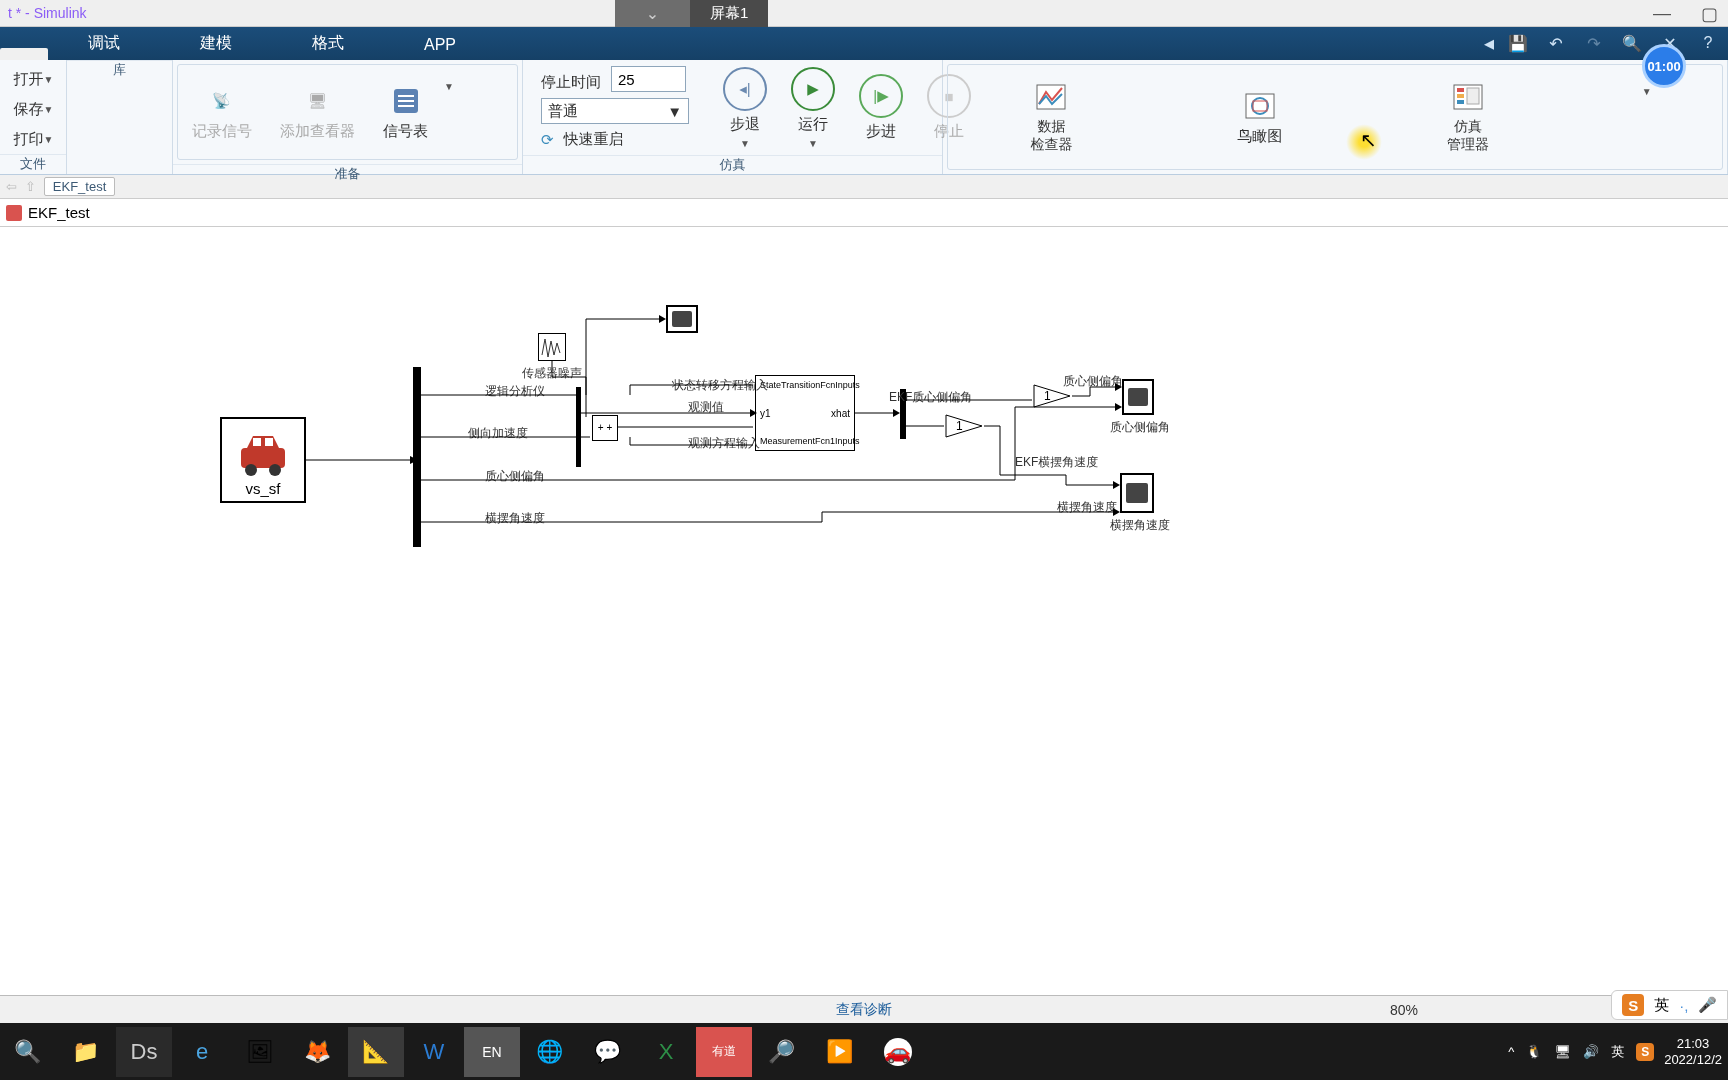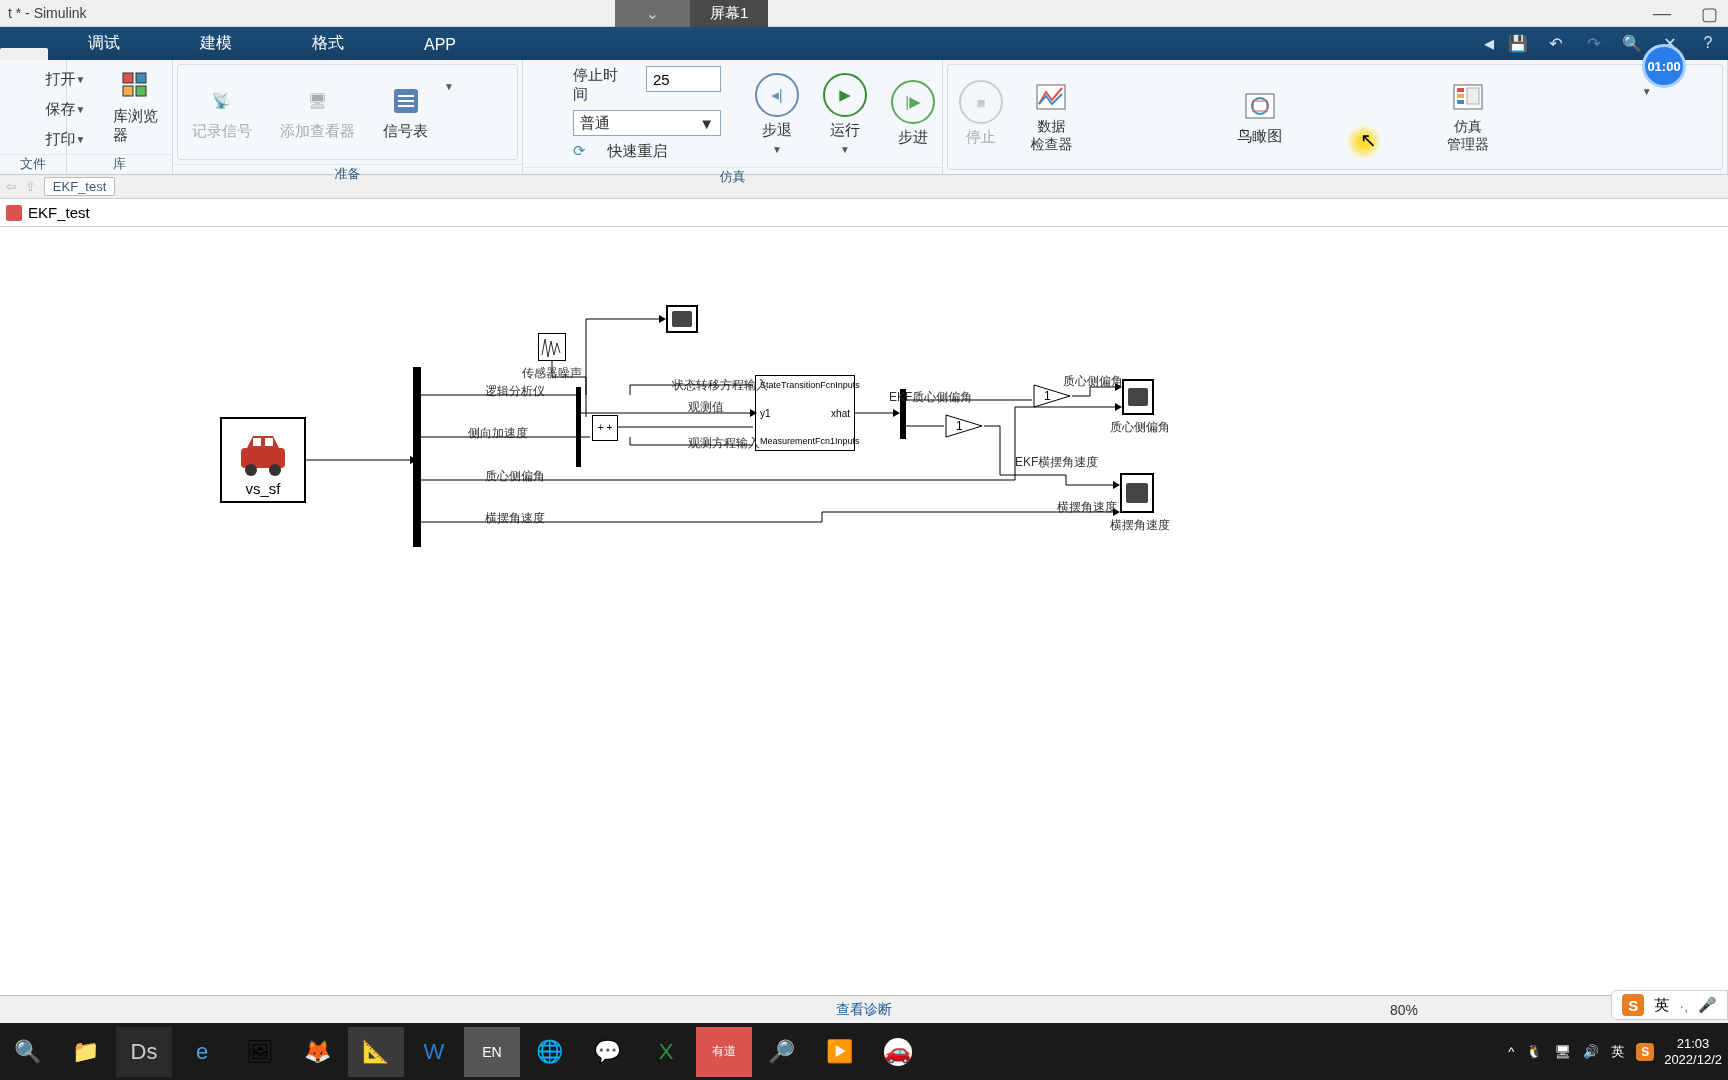--- a/index.html
+++ b/index.html
@@ -1,50 +1,50 @@
 <!DOCTYPE html>
 <html><head>
 <meta charset="utf-8">
 <style>
 * { margin: 0; padding: 0; box-sizing: border-box; font-family: "Microsoft YaHei", sans-serif; }
 body { background: #fff; width: 1728px; height: 1080px; overflow: hidden; position: relative; }
 
 
 .titlebar { height: 27px; background: #efefef; display: flex; align-items: center; padding: 0 8px; border-bottom: 1px solid #ccc; position: relative; }
-.titlebar-title { font-size: 14px; color: #404040; }
+.titlebar-title { font-size: 14px; color: #8b5cf6; }
 .titlebar-screen-pill { position: absolute; left: 615px; top: 0; height: 27px; background: #4a4a4a; display: flex; align-items: center; }
 .screen-btn { width: 75px; height: 27px; background: #6d6d6d; display: flex; align-items: center; justify-content: center; color: #ccc; }
 .screen-label { color: #fff; padding: 0 20px; font-size: 15px; }
 .titlebar-sys { position: absolute; right: 10px; top: 0; display: flex; gap: 30px; align-items: center; height: 27px; color: #555; font-size: 18px; }
 
 
 .menubar { height: 33px; background: linear-gradient(#1b4d7a, #154066); display: flex; align-items: flex-end; color: #fff; position: relative; }
 .menubar-tab { padding: 6px 40px; font-size: 16px; cursor: pointer; }
 .menubar-tab.active { background: #f0f0f0; color: #1b4d7a; border-radius: 2px 2px 0 0; }
 .menubar-right { position: absolute; right: 6px; top: 2px; display: flex; gap: 10px; align-items: center; }
 .menubar-right .mbtn { width: 28px; height: 28px; display: flex; align-items: center; justify-content: center; color: #cfe3f5; font-size: 16px; }
 .menubar-arrow { font-size: 20px; color: #cfe3f5; }
 
 
 .ribbon { height: 115px; background: #f5f8fb; border-bottom: 1px solid #bacde0; display: flex; }
 .rgroup { border-right: 1px solid #d0dce8; display: flex; flex-direction: column; }
-.rgroup-body { flex: 1; display: flex; align-items: center; margin-left: 32px; }
+.rgroup-body { flex: 1; display: flex; align-items: center; }
 .rgroup-label { height: 20px; text-align: center; font-size: 13px; color: #3d5a75; border-top: 1px solid #e0e8f0; }
 
 .file-col { width: 67px; display: flex; flex-direction: column; justify-content: space-around; padding: 4px 6px 0; }
 .file-item { display: flex; justify-content: space-between; align-items: center; font-size: 15px; color: #333; cursor: pointer; height: 28px;}
 .file-item .tri { font-size: 10px; color: #555; }
 
 .bigbtn { display: flex; flex-direction: column; align-items: center; justify-content: center; padding: 6px 14px; cursor: pointer; font-size: 15px; color: #333; height: 94px; }
 .bigbtn.disabled { color: #aaa; }
 .bigbtn .ic { width: 34px; height: 34px; margin-bottom: 4px; display: flex; align-items: center; justify-content: center; }
 .bigbtn .sub { font-size: 14px; }
 
 .sim-col { padding: 6px 10px; display: flex; flex-direction: column; gap: 6px; }
-.sim-row { display: flex; align-items: flex-start; gap: 22px; font-size: 15px; color: #333; }
+.sim-row { display: flex; align-items: flex-end; gap: 10px; font-size: 15px; color: #333; }
 .sim-input { width: 75px; height: 26px; border: 1px solid #8fa6bb; padding: 2px 6px; font-size: 15px; }
 .sim-select { width: 148px; height: 26px; border: 1px solid #8fa6bb; background: #fff; padding: 2px 6px; display: flex; justify-content: space-between; align-items: center; font-size: 15px; }
 
 .playgroup { display: flex; align-items: center; gap: 24px; padding: 0 12px; }
 .round-btn { width: 44px; height: 44px; border-radius: 50%; border: 2px solid #888; display: flex; align-items: center; justify-content: center; }
 .round-btn.play { border-color: #3a8c3a; color: #3a8c3a; }
 .round-btn.step-f { border-color: #5aa95a; color: #5aa95a; }
 .round-btn.step-b { border-color: #6b8ab0; color: #6b8ab0; }
 .round-btn.disabled { border-color: #ccc; color: #ccc; }
 .play-item { display: flex; flex-direction: column; align-items: center; font-size: 15px; gap: 4px; color: #333; cursor: pointer; }
@@ -142,33 +142,20 @@
         </div>
       <div class="file-item">
           <span>打印</span>
           <span class="tri">▼</span>
         </div>
     </div>
     <div class="rgroup-label">文件</div>
   </div>
 
   <div class="rgroup" style="width:106px">
-    <div class="rgroup-body">
-      <div class="bigbtn">
-        <div class="ic">
-          <svg width="28" height="28">
-              <rect x="1" y="1" width="10" height="10" fill="#d9534f" stroke="#333"></rect>
-              <rect x="14" y="1" width="10" height="10" fill="#3c8dbc" stroke="#333"></rect>
-              <rect x="1" y="14" width="10" height="10" fill="#f0ad4e" stroke="#333"></rect>
-              <rect x="14" y="14" width="10" height="10" fill="#5cb85c" stroke="#333"></rect>
-            </svg>
-        </div>
-        <span>库浏览器</span>
-      </div>
-    </div>
     <div class="rgroup-label">库</div>
   </div>
 
   <div class="rgroup" style="width:350px">
     <div class="rgroup-body" style="border:1px solid #d0dce8;margin:4px;border-radius:3px">
       <div class="bigbtn disabled">
         <div class="ic">📡</div>
         <span>记录信号</span>
       </div>
       <div class="bigbtn disabled">

